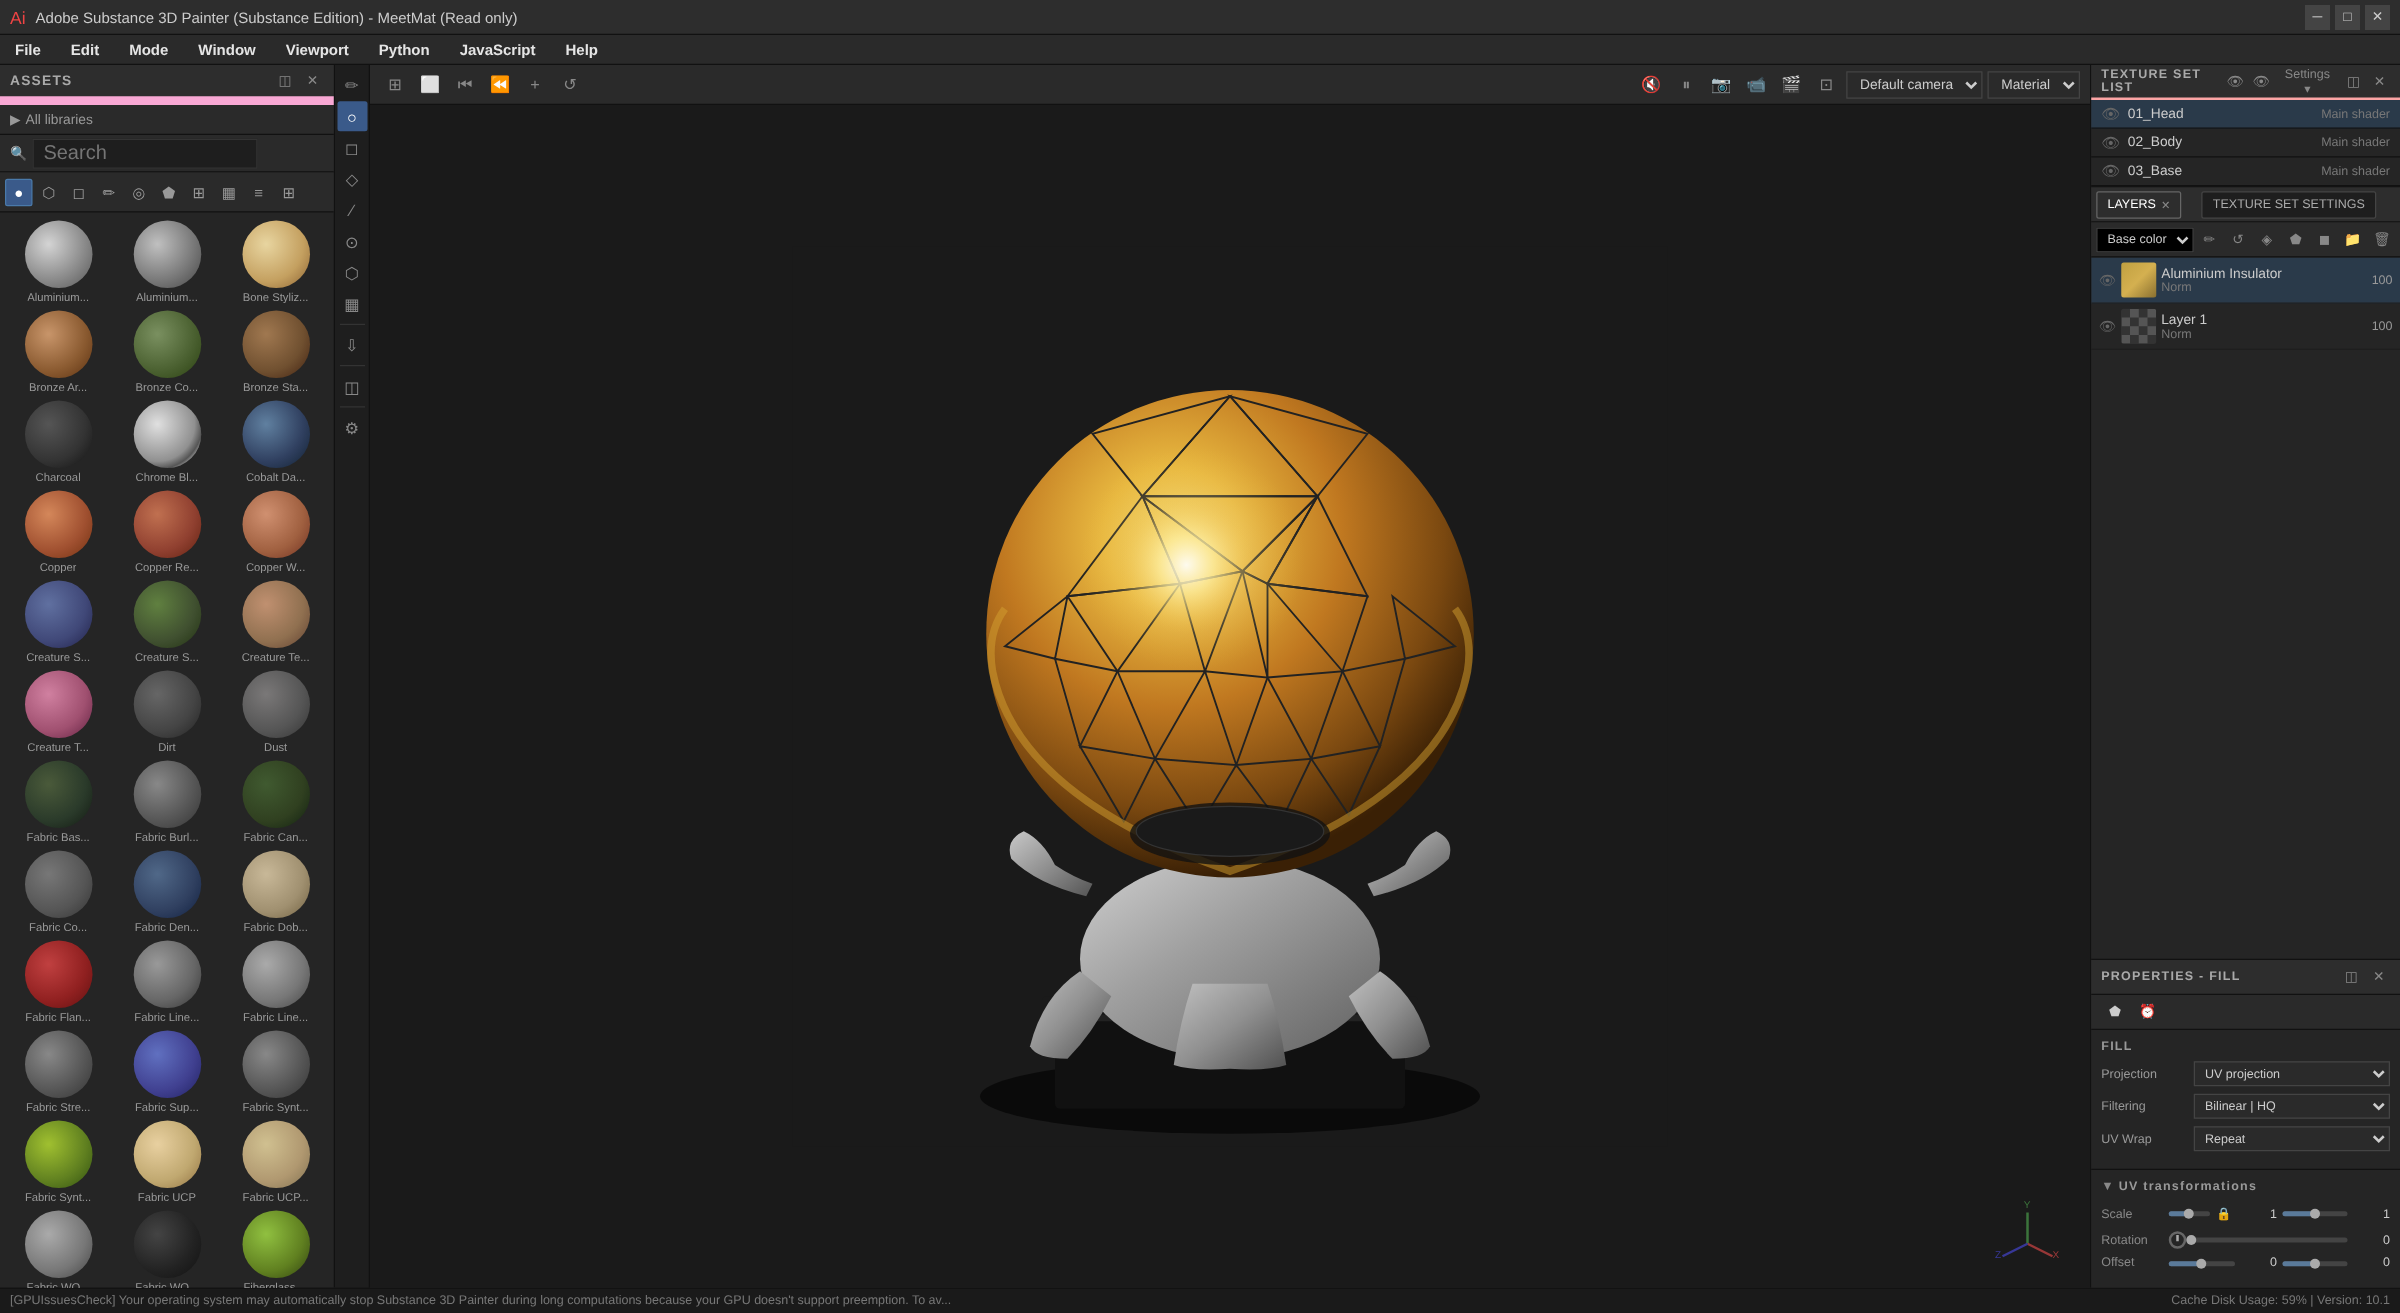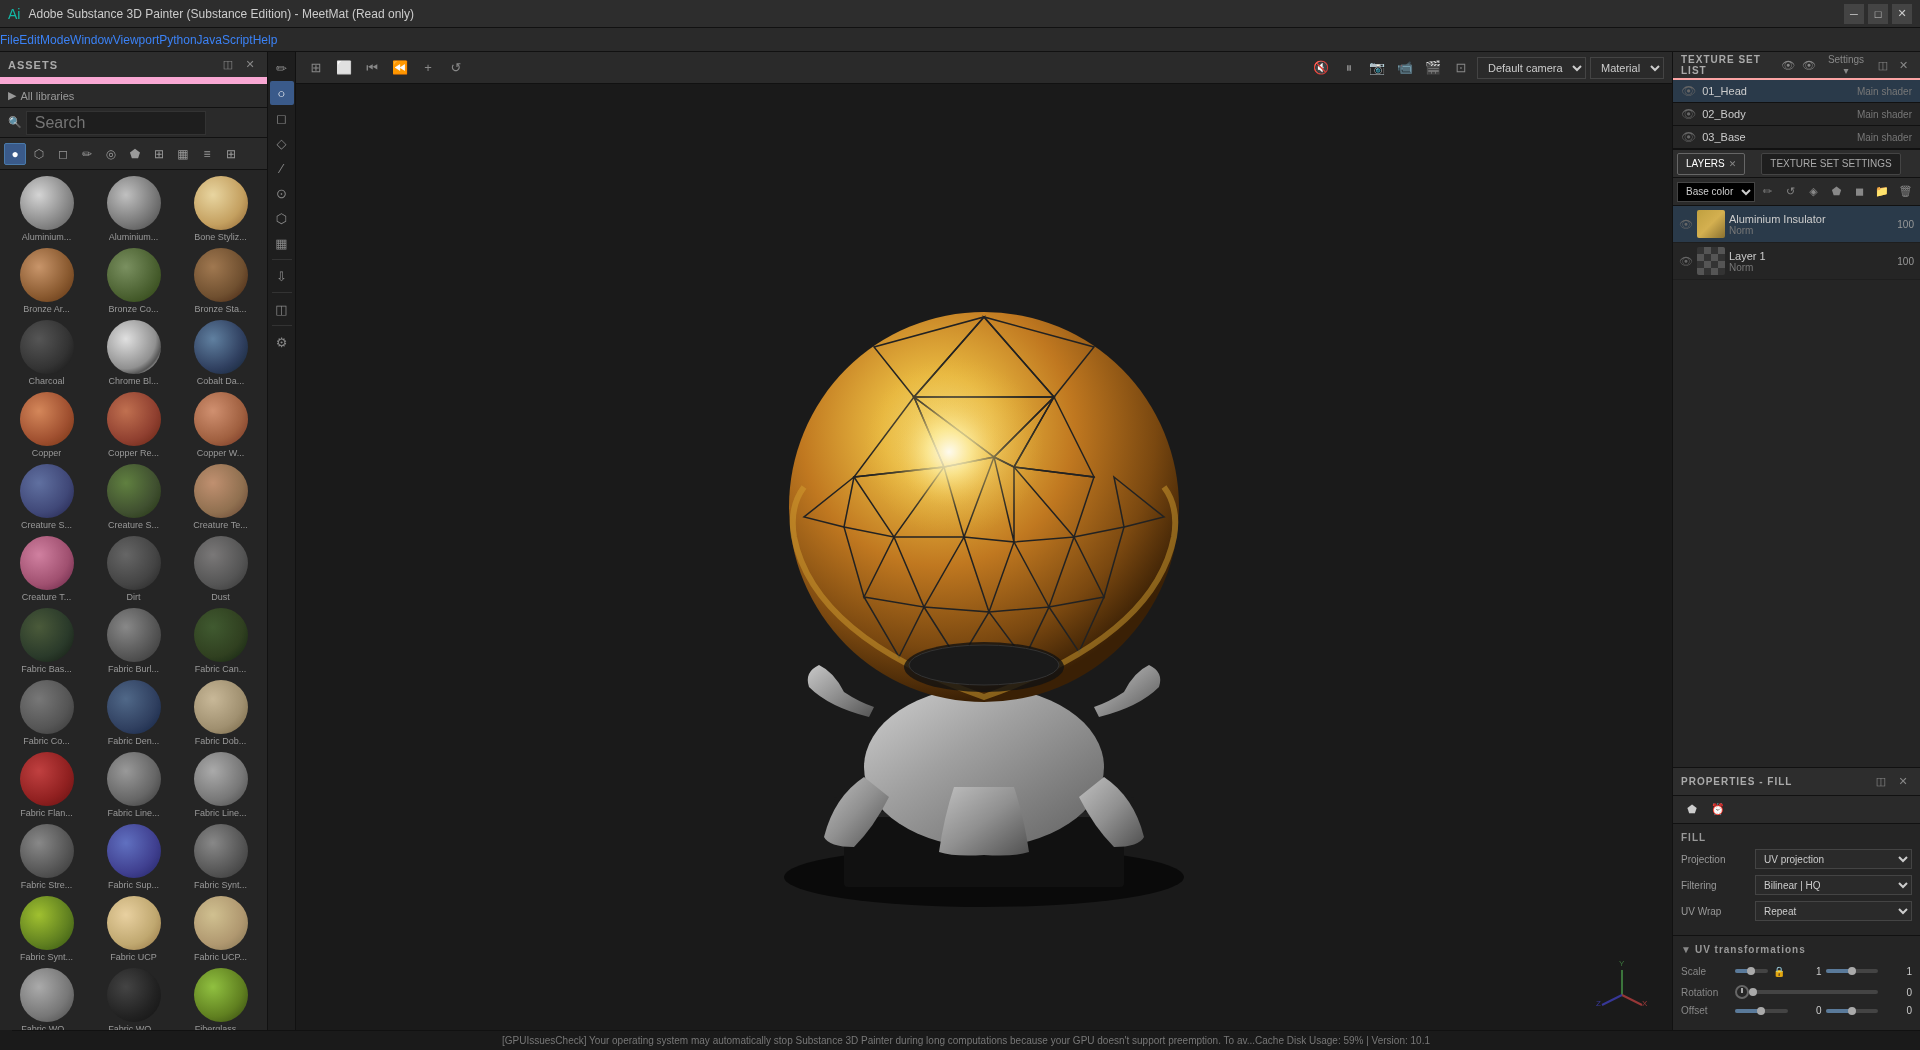--- a/index.html
+++ b/index.html
@@ -51,27 +51,28 @@
 
     
     #menu-bar {
       height: 24px;
       background: #2a2a2a;
       display: flex;
       align-items: center;
       border-bottom: 1px solid #111;
     }
     .menu-item {
-      padding: 0 0;
+      padding: 0 12px;
       height: 100%;
       display: flex;
       align-items: center;
       cursor: pointer;
       font-size: 12px;
-      color: #3b82f6;
+      color: #e5e5e5;
+      font-weight: bold;
     }
 
     
     #main-layout {
       display: flex;
       height: calc(1050px - 28px - 24px - 20px);
     }
 
     
     #assets-panel {
@@ -602,24 +603,23 @@
     }
 
     
     #status-bar {
       height: 20px;
       background: #1a1a1a;
       border-top: 1px solid #111;
       display: flex;
       align-items: center;
       padding: 0 8px;
-      justify-content: center;
+      justify-content: space-between;
       font-size: 10px;
       color: #777;
-      margin-left: 12px;
     }
 
     
     .mat-alum1 { background: radial-gradient(circle at 35% 35%, #d4d4d4, #888 60%, #555); }
     .mat-alum2 { background: radial-gradient(circle at 35% 35%, #c0c0c0, #777 60%, #444); }
     .mat-bone { background: radial-gradient(circle at 35% 35%, #e8d5a0, #c4a060 60%, #8a6030); }
     .mat-bronze1 { background: radial-gradient(circle at 35% 35%, #c8956a, #8a5a30 60%, #5a3010); }
     .mat-bronze2 { background: radial-gradient(circle at 35% 35%, #7a9060, #4a6030 60%, #2a4010); }
     .mat-bronze3 { background: radial-gradient(circle at 35% 35%, #a07850, #705030 60%, #402010); }
     .mat-charcoal { background: radial-gradient(circle at 35% 35%, #555, #333 60%, #111); }
@@ -687,21 +687,21 @@
       height: 1px;
       background: #333;
       margin: 3px 0;
     }
   </style>
 </head>
 <body>
 
 <div id="title-bar">
   <div class="title-left">
-    <span style="font-size:14px; color:#14b8a6;">Ai</span>
+    <span style="font-size:14px; color:#ef4444;">Ai</span>
     <span class="title-text">Adobe Substance 3D Painter (Substance Edition) - MeetMat (Read only)</span>
   </div>
   <div class="win-controls">
     <button class="win-btn">─</button>
     <button class="win-btn">□</button>
     <button class="win-btn close">✕</button>
   </div>
 </div>
 
 <div id="menu-bar">

